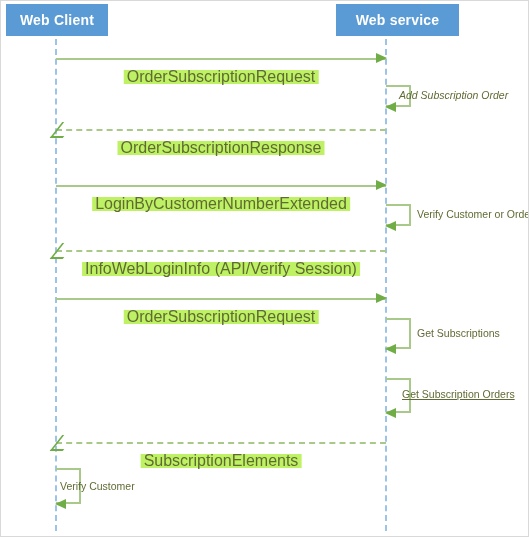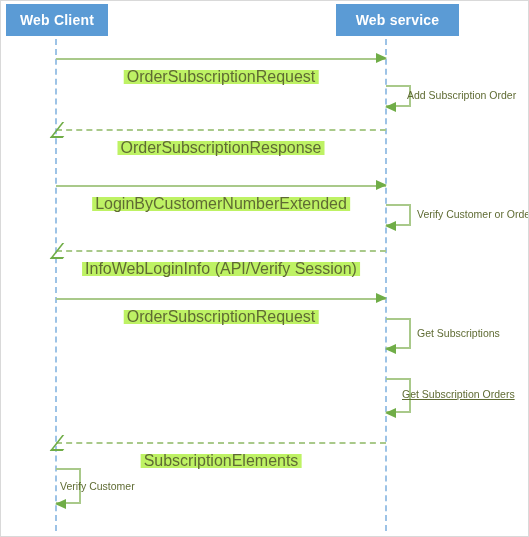--- a/index.html
+++ b/index.html
@@ -151,21 +151,21 @@
 
   <div class="msg to-right" style="left:55px; top:57px; width:330px;">
     <div class="line"></div>
     <div class="head"></div>
     <div class="label">OrderSubscriptionRequest</div>
   </div>
 
   <div class="selfcall" style="left:385px; top:84px;">
     <div class="loop" style="width:25px; height:22px;"></div>
     <div class="head" style="top:17px;"></div>
-    <div class="label" style="left:21px; top:3px;">Add Subscription Order</div>
+    <div class="label" style="left:13px; top:3px;font-style:italic;">Add Subscription Order</div>
   </div>
 
   <div class="msg dashed to-left open" style="left:55px; top:128px; width:330px;">
     <div class="line"></div>
     <div class="head"></div>
     <div class="label">OrderSubscriptionResponse</div>
   </div>
 
   <div class="msg to-right" style="left:55px; top:184px; width:330px;">
     <div class="line"></div>

